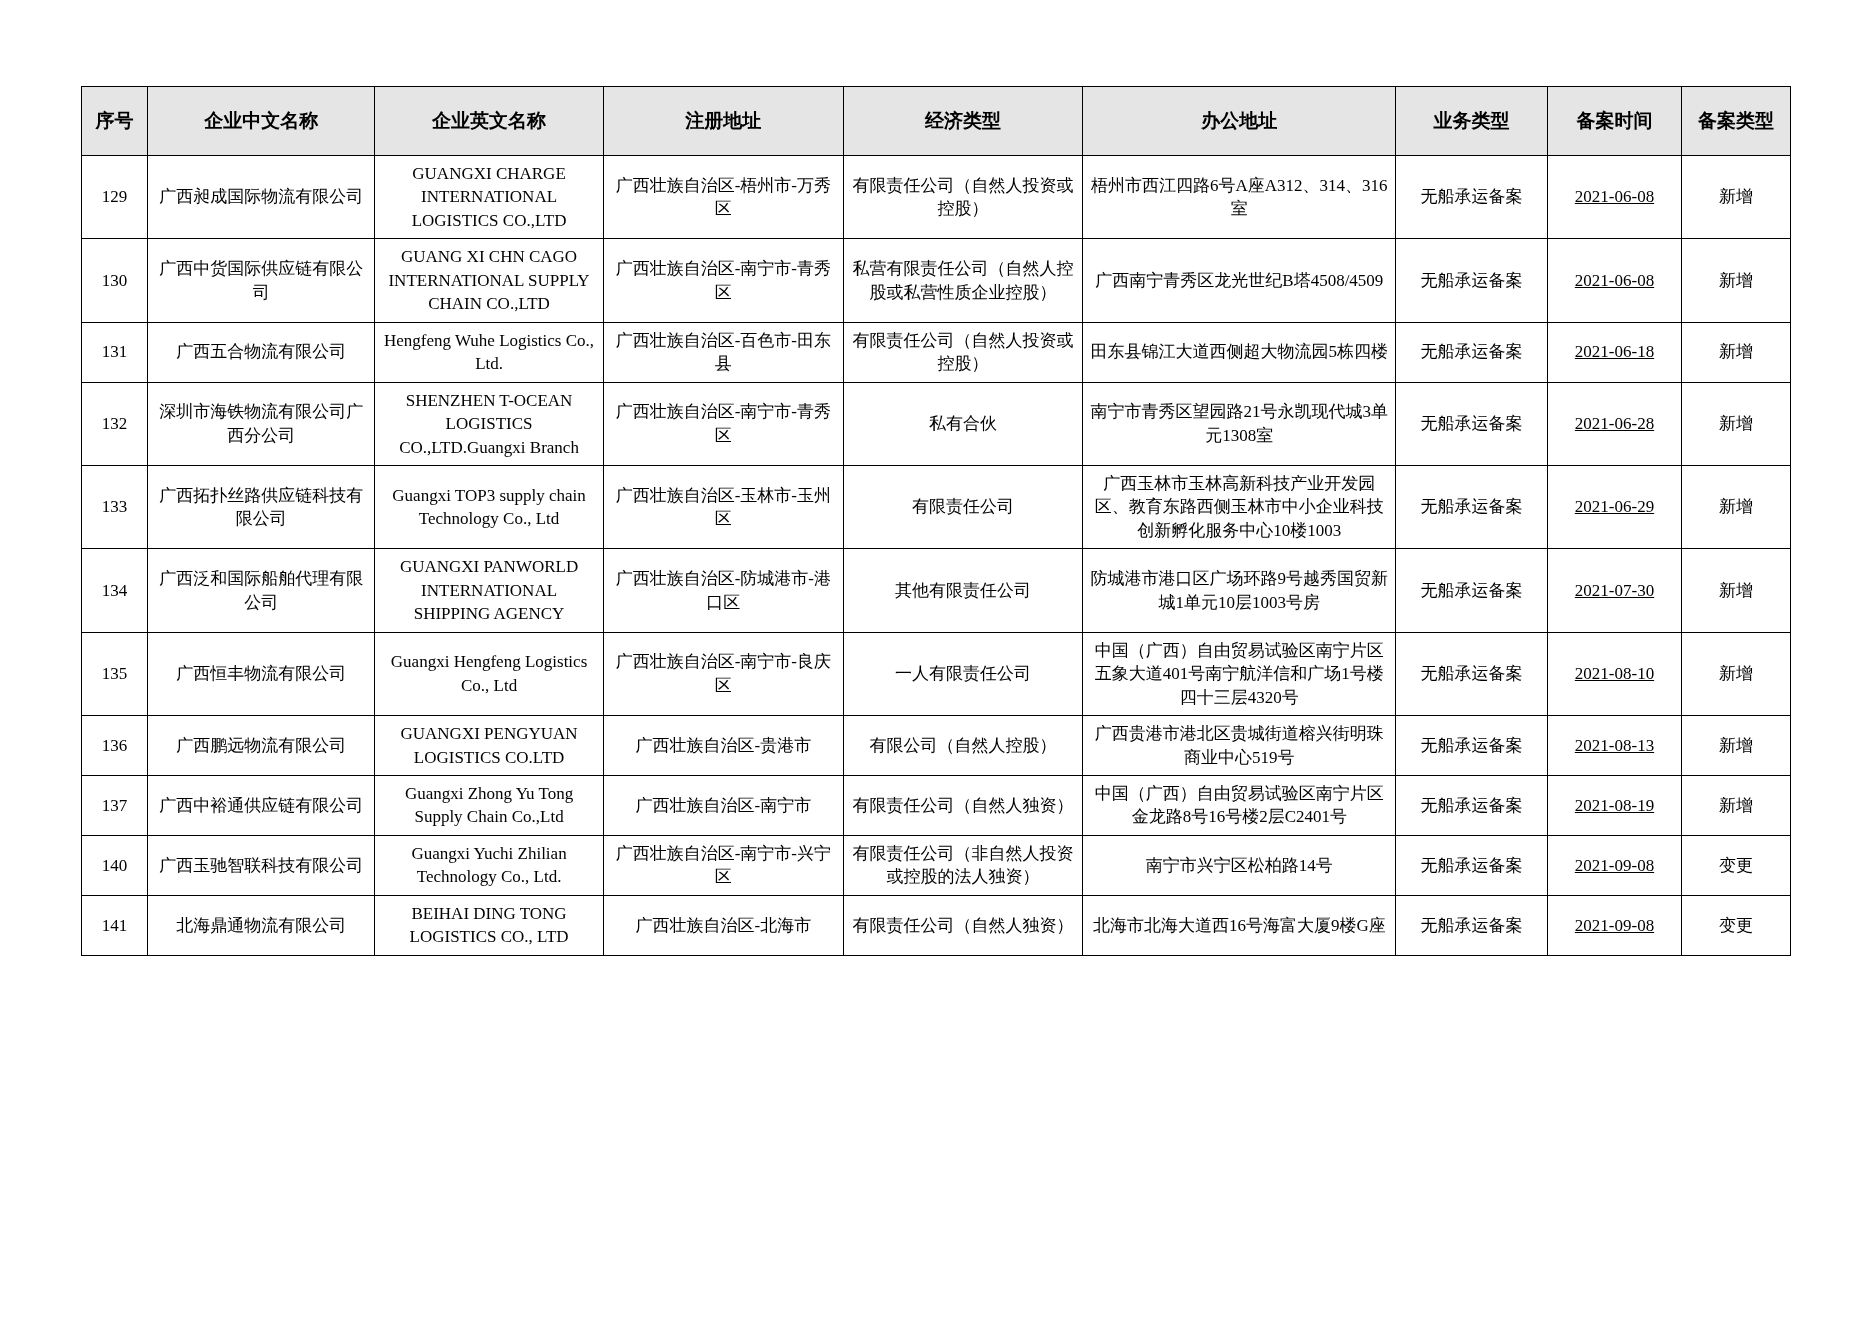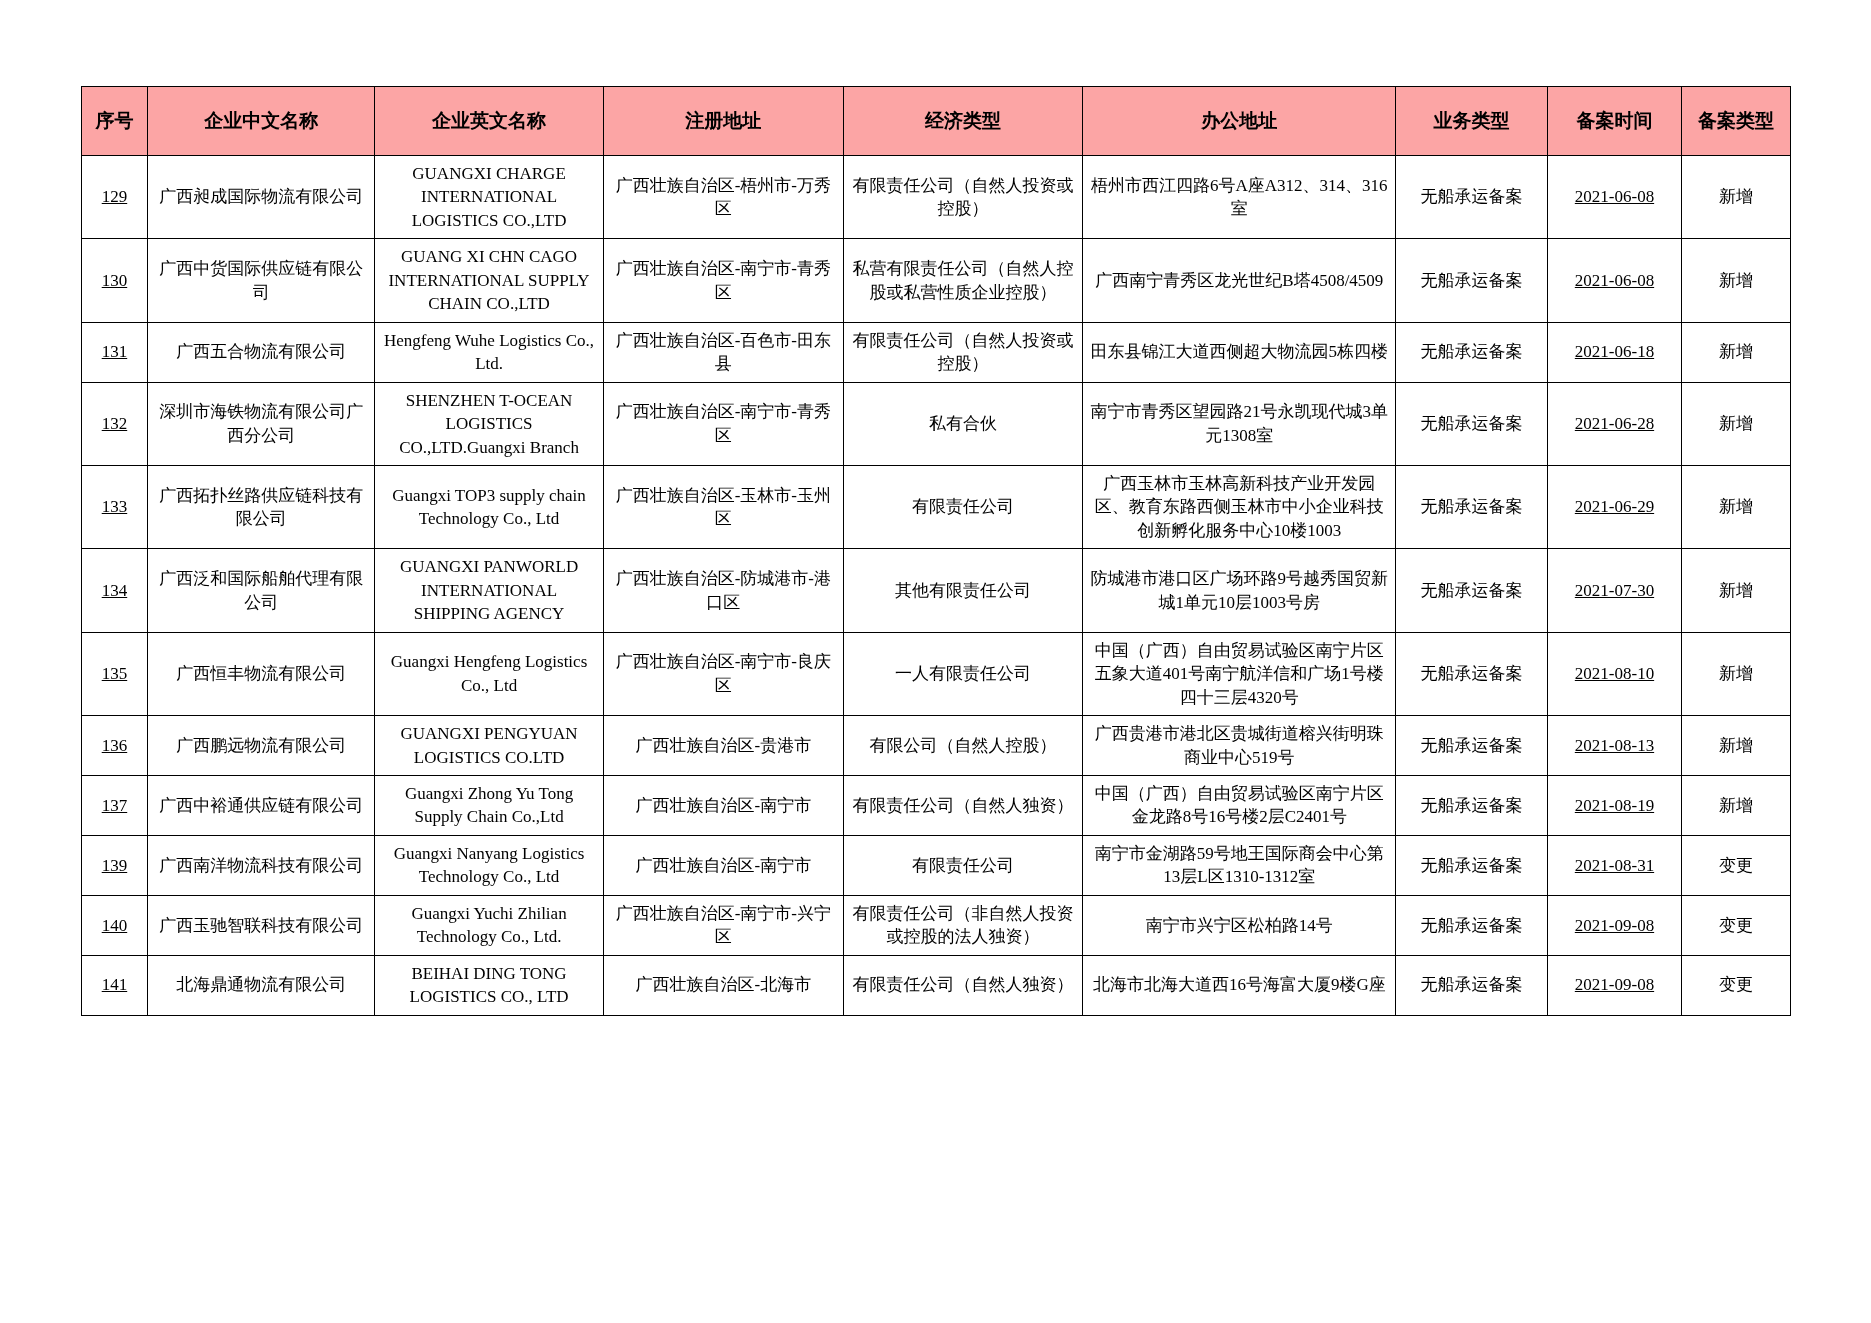--- a/index.html
+++ b/index.html
@@ -31,30 +31,30 @@
     border: 1px solid #000000;
     padding: 6px 6px;
     font-size: 17px;
     line-height: 1.38;
     text-align: center;
     vertical-align: middle;
     word-wrap: break-word;
     overflow-wrap: break-word;
   }
   table.reg-table thead th {
-    background: #fca5a5;
+    background: #e5e5e5;
     font-weight: bold;
     font-size: 19px;
     height: 56px;
     font-family: "Liberation Serif", serif;
   }
   td.cn-name, td.en-name, td.reg-addr, td.econ, td.office, td.biz, td.date, td.rec, td.idx {
     font-family: "Liberation Serif", serif;
   }
-  td.idx { font-size: 18px; text-decoration: underline; }
+  td.idx { font-size: 18px; }
   td.date { font-size: 17px; white-space: nowrap; text-decoration: underline; }
   
   col.c-idx    { width: 62px; }
   col.c-cn     { width: 210px; }
   col.c-en     { width: 212px; }
   col.c-reg    { width: 222px; }
   col.c-econ   { width: 222px; }
   col.c-office { width: 290px; }
   col.c-biz    { width: 140px; }
   col.c-date   { width: 125px; }
@@ -183,31 +183,20 @@
           <td class="cn-name">广西中裕通供应链有限公司</td>
           <td class="en-name">Guangxi Zhong Yu Tong Supply Chain Co.,Ltd</td>
           <td class="reg-addr">广西壮族自治区-南宁市</td>
           <td class="econ">有限责任公司（自然人独资）</td>
           <td class="office">中国（广西）自由贸易试验区南宁片区金龙路8号16号楼2层C2401号</td>
           <td class="biz">无船承运备案</td>
           <td class="date">2021-08-19</td>
           <td class="rec">新增</td>
         </tr>
         <tr>
-          <td class="idx">139</td>
-          <td class="cn-name">广西南洋物流科技有限公司</td>
-          <td class="en-name">Guangxi Nanyang Logistics Technology Co., Ltd</td>
-          <td class="reg-addr">广西壮族自治区-南宁市</td>
-          <td class="econ">有限责任公司</td>
-          <td class="office">南宁市金湖路59号地王国际商会中心第13层L区1310-1312室</td>
-          <td class="biz">无船承运备案</td>
-          <td class="date">2021-08-31</td>
-          <td class="rec">变更</td>
-        </tr>
-        <tr>
           <td class="idx">140</td>
           <td class="cn-name">广西玉驰智联科技有限公司</td>
           <td class="en-name">Guangxi Yuchi Zhilian Technology Co., Ltd.</td>
           <td class="reg-addr">广西壮族自治区-南宁市-兴宁区</td>
           <td class="econ">有限责任公司（非自然人投资或控股的法人独资）</td>
           <td class="office">南宁市兴宁区松柏路14号</td>
           <td class="biz">无船承运备案</td>
           <td class="date">2021-09-08</td>
           <td class="rec">变更</td>
         </tr>

